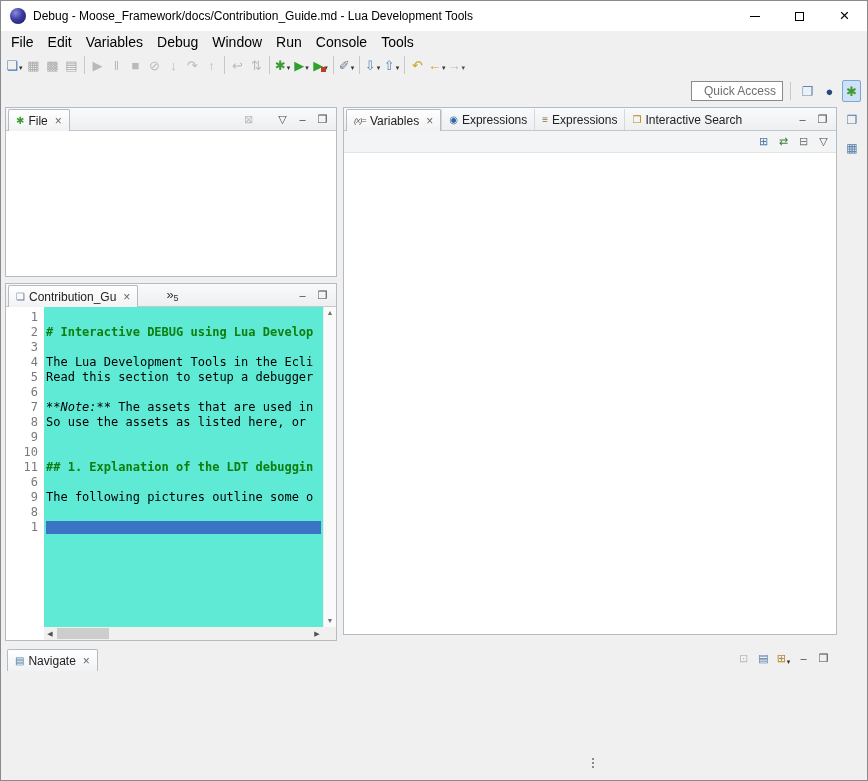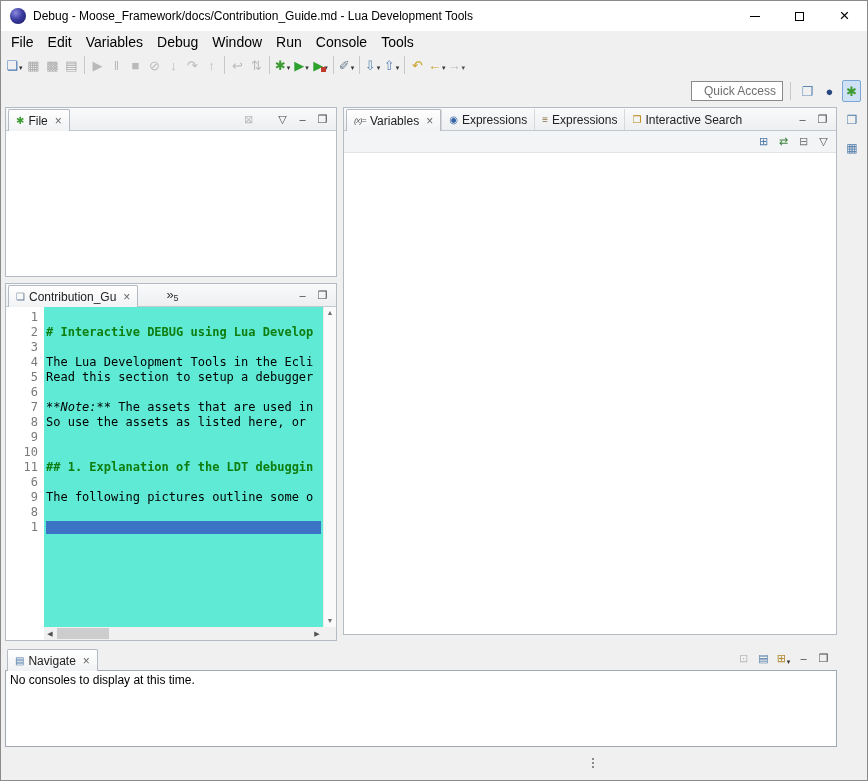--- a/index.html
+++ b/index.html
@@ -385,23 +385,20 @@
             <span class="dd"></span>
           </span>
           <span class="tb-btn">
             <span class="tb-ic" style="color: rgb(68, 68, 68);">–</span>
           </span>
           <span class="tb-btn">
             <span class="tb-ic" style="color: rgb(68, 68, 68);">❐</span>
           </span>
         </div>
     </div>
-    <div class="console-body">
-      <span>No consoles to display at this time.</span>
-    </div>
   </div>
 
   <div class="right-trim" id="right-trim">
       <span class="tb-btn">
         <span class="tb-ic" style="color: rgb(78, 121, 167);">❐</span>
       </span>
       <span class="tb-btn">
         <span class="tb-ic" style="color: rgb(78, 121, 167);">▦</span>
       </span>
     </div>

